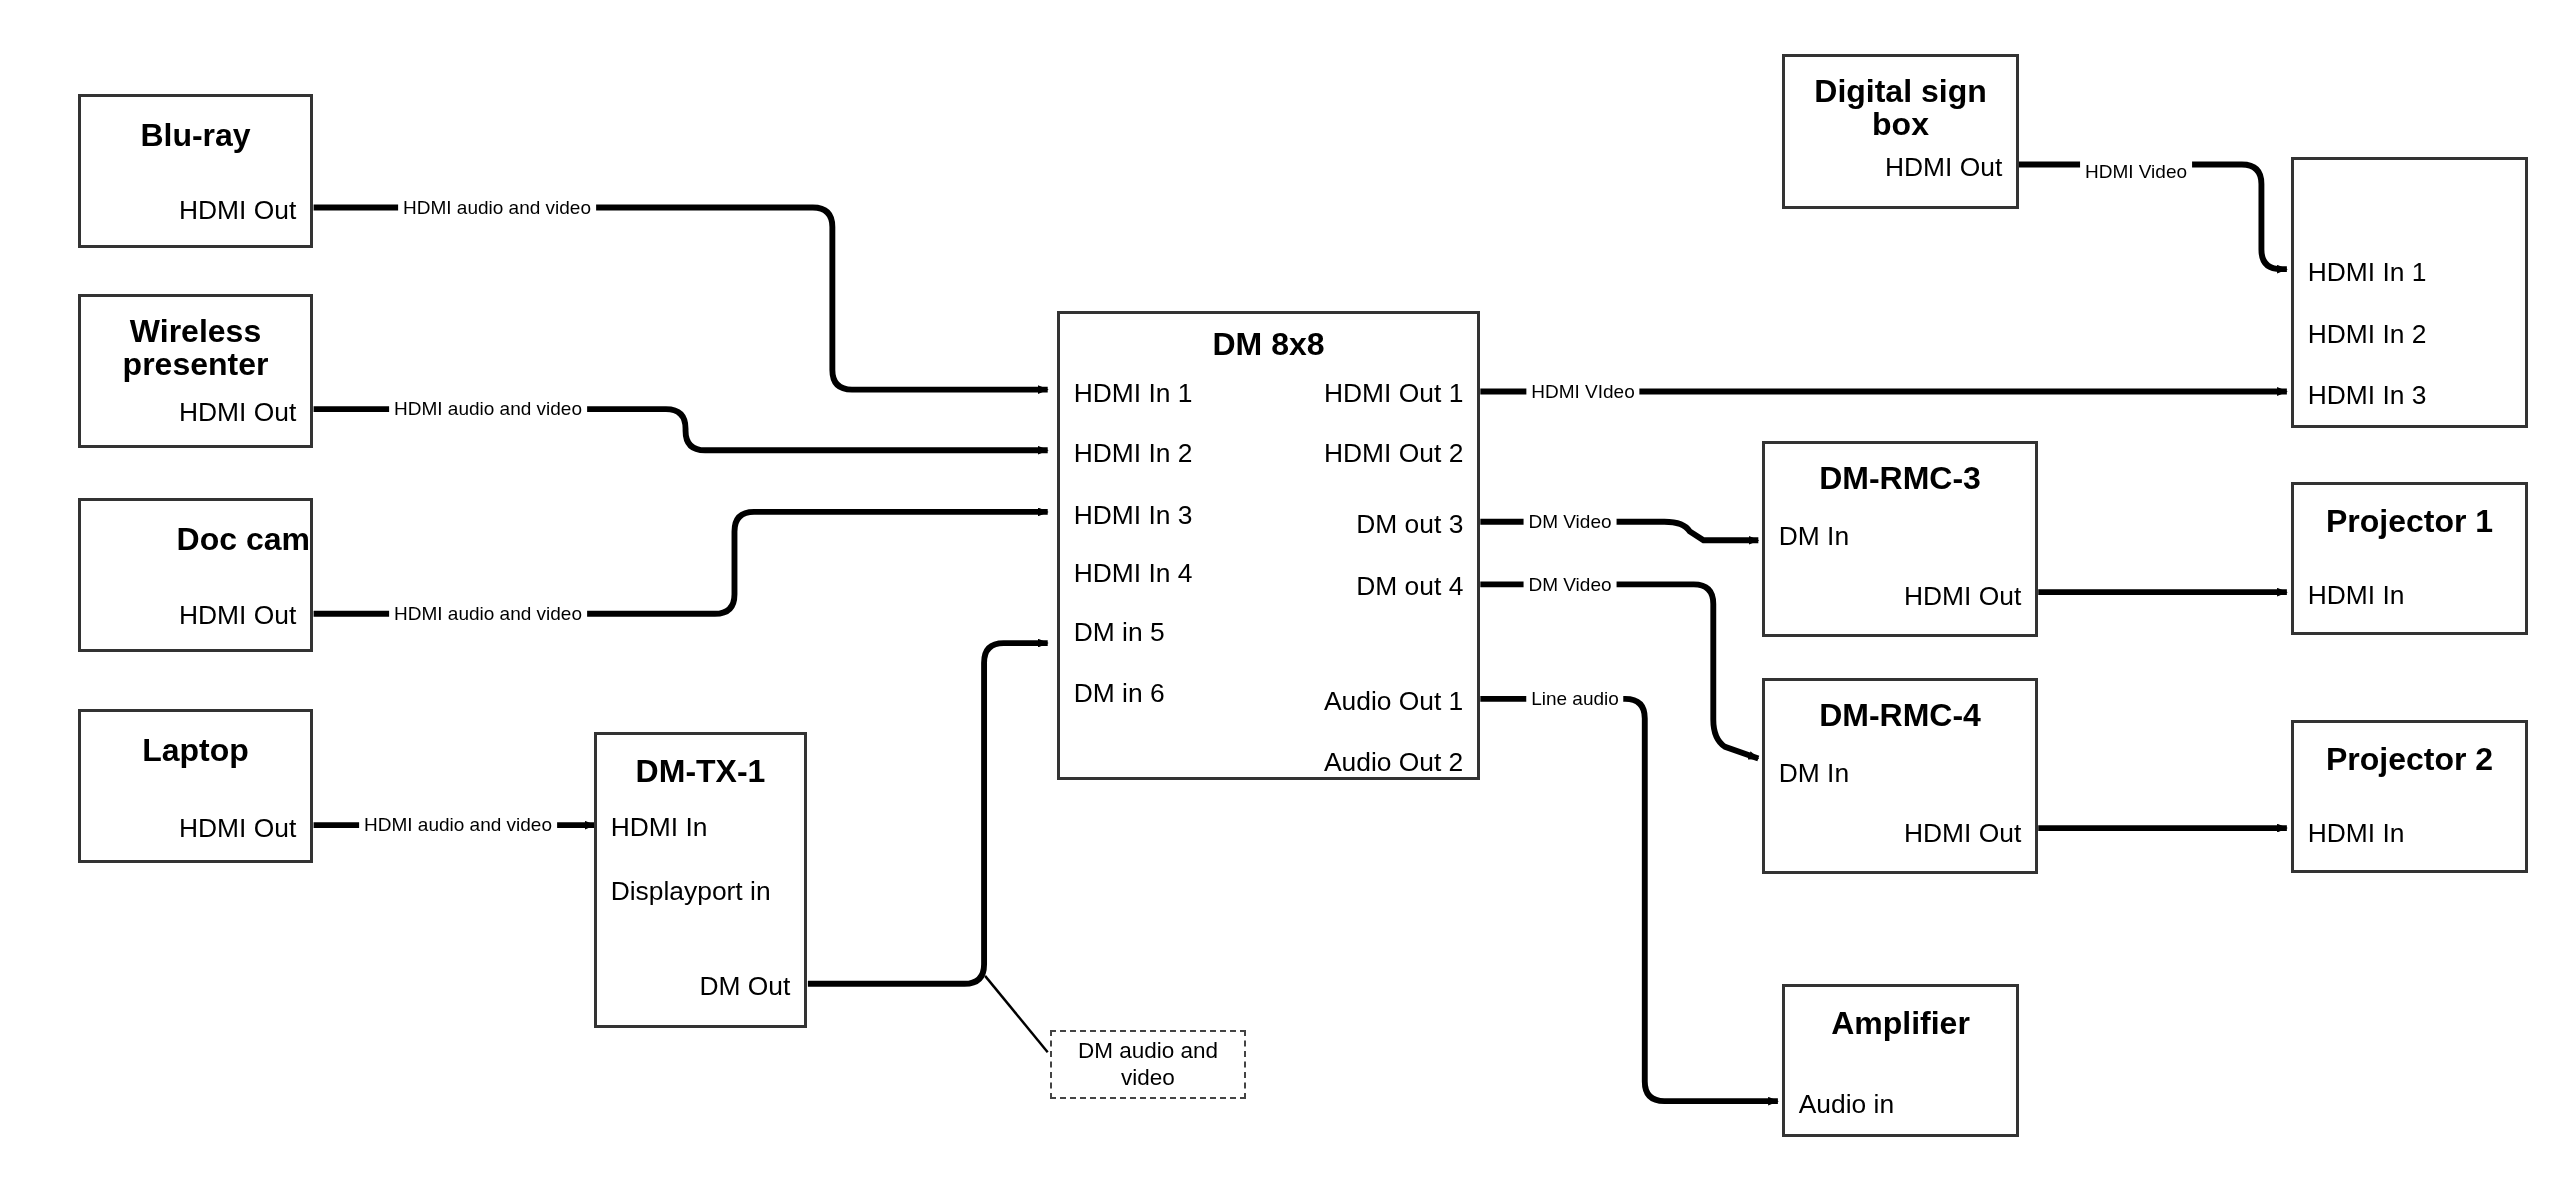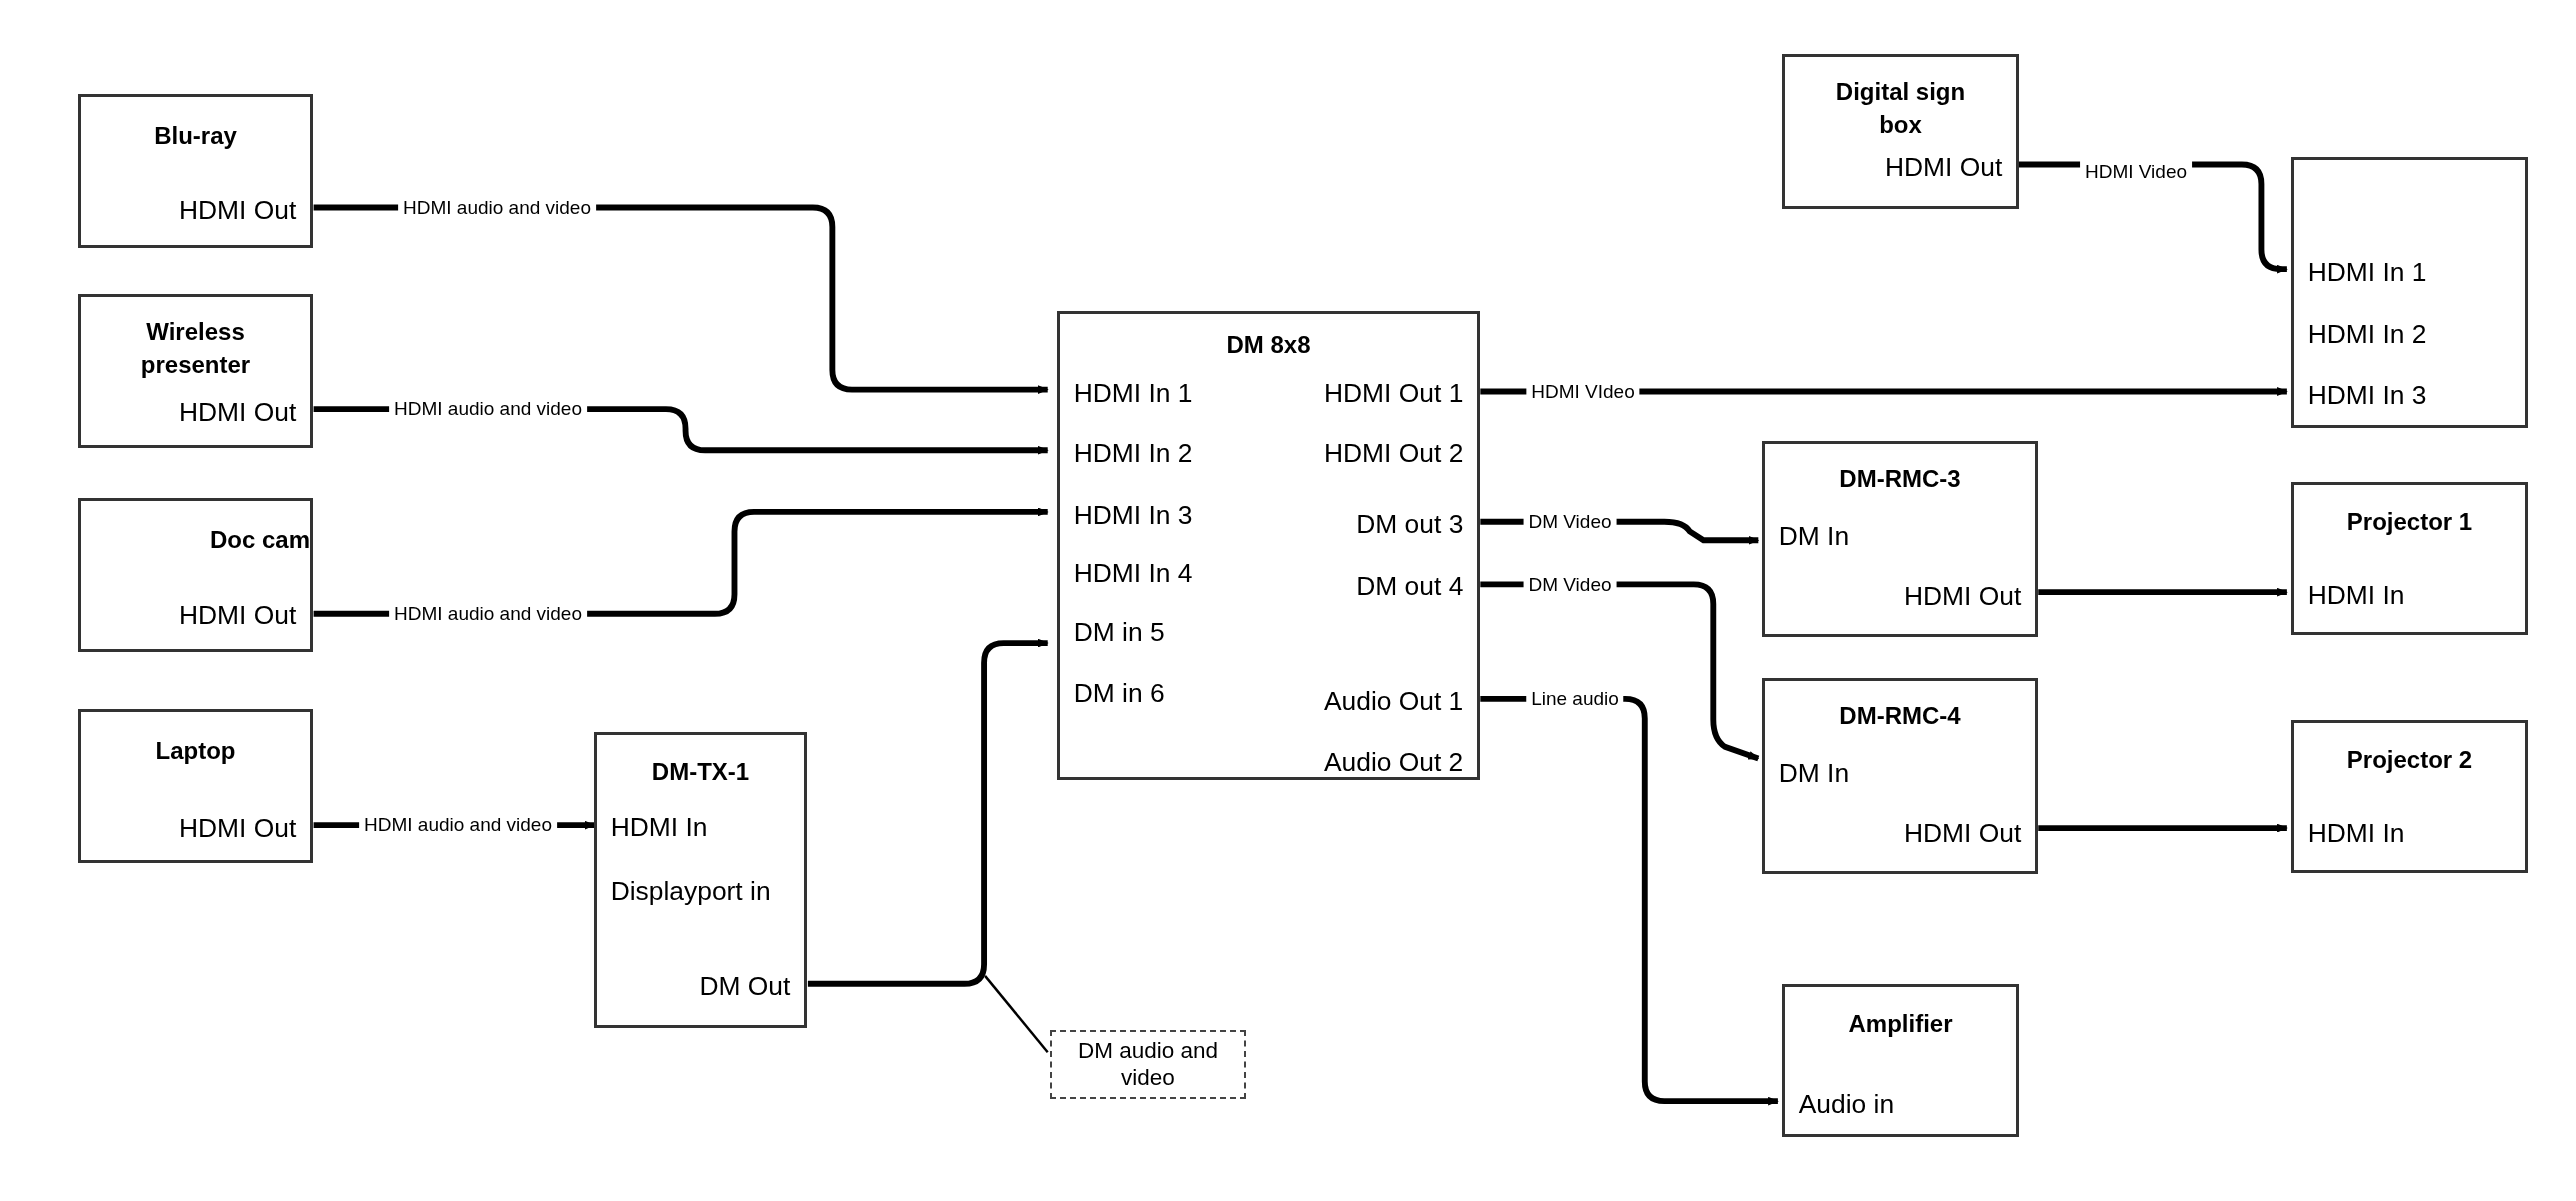--- a/index.html
+++ b/index.html
@@ -28,21 +28,21 @@
     box-sizing: border-box;
     border: 3.9px solid #333333;
     background: #ffffff;
   }
   .node-title {
     position: absolute;
     left: 0;
     right: 0;
     text-align: center;
     font-weight: bold;
-    font-size: 24px;
+    font-size: 32px;
     line-height: 33px;
     color: #000000;
     white-space: pre-line;
   }
   .port {
     position: absolute;
     font-size: 26.4px;
     line-height: 29px;
     color: #000000;
     white-space: nowrap;

